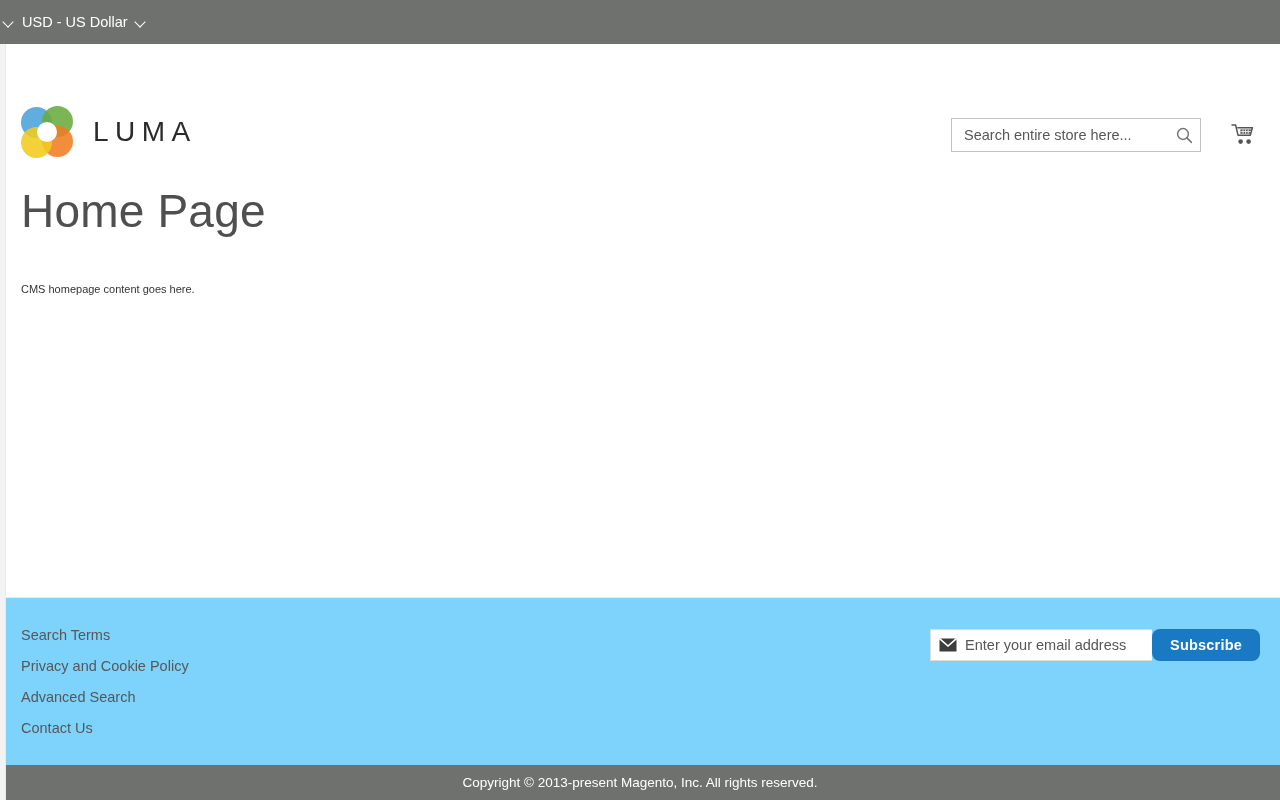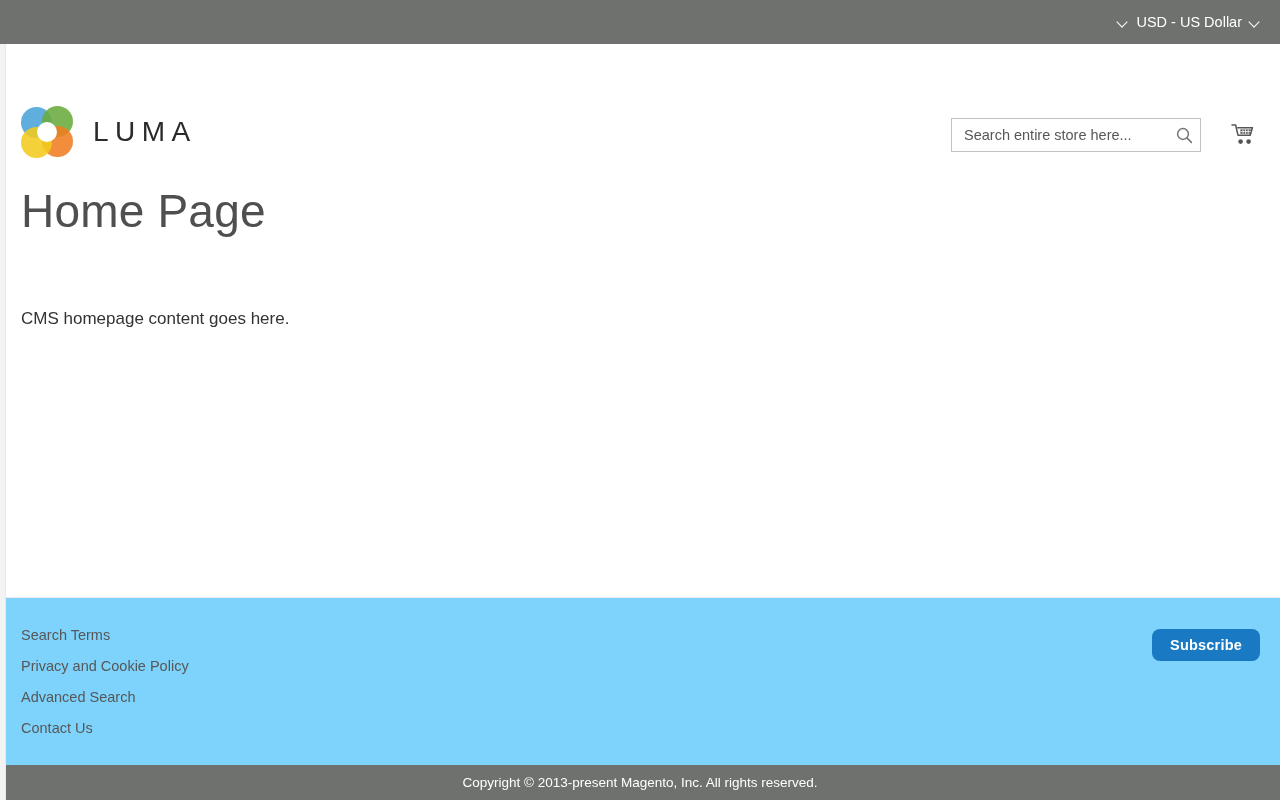--- a/index.html
+++ b/index.html
@@ -29,21 +29,20 @@
     border-right: 1px solid #e9e9e9;
     z-index: 5;
   }
 
   
   .panel-wrapper {
     height: 44px;
     background: #6e716d;
     display: flex;
     align-items: center;
-    justify-content: flex-end;
     padding-right: 16px;
   }
   .switcher-currency {
     display: flex;
     align-items: center;
     gap: 8px;
     color: #ffffff;
     font-size: 14.5px;
     cursor: pointer;
     padding: 2px 4px;
@@ -174,22 +173,22 @@
   }
   .page-title {
     font-size: 46px;
     font-weight: 300;
     color: #4f4f4f;
     margin: 46px 0 0 0;
     line-height: 1.1;
     letter-spacing: 0.2px;
   }
   .cms-content {
-    margin-top: 69px;
-    font-size: 17px;
+    margin-top: 44px;
+    font-size: 11px;
     color: #333333;
     line-height: 1.5;
   }
 
   
   .page-footer {
     position: absolute;
     left: 0;
     top: 597px;
     width: 1280px;
@@ -344,20 +343,27 @@
       </li>
       <li>
         <a>Advanced Search</a>
       </li>
       <li>
         <a>Contact Us</a>
       </li>
     </ul>
 
     <div class="block-subscribe">
+      <div class="newsletter-control">
+        <svg width="18" height="14" viewBox="0 0 18 14">
+          <rect x="0.5" y="0.5" width="17" height="13" fill="#3d3d3d"></rect>
+          <path d="M0.5 0.5 L9 8 L17.5 0.5" fill="none" stroke="#ffffff" stroke-width="1.6"></path>
+        </svg>
+        <input class="newsletter-input" type="text" placeholder="Enter your email address" style="">
+      </div>
       <button class="subscribe-btn">Subscribe</button>
     </div>
 
   </div>
 </footer>
 
 <div class="copyright">
   <span>Copyright © 2013-present Magento, Inc. All rights reserved.</span>
 </div>
 

